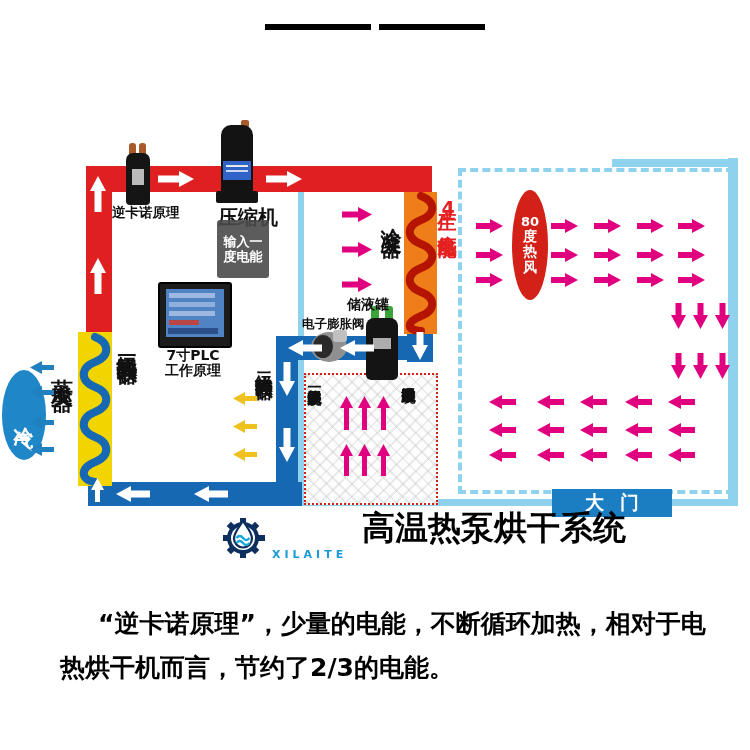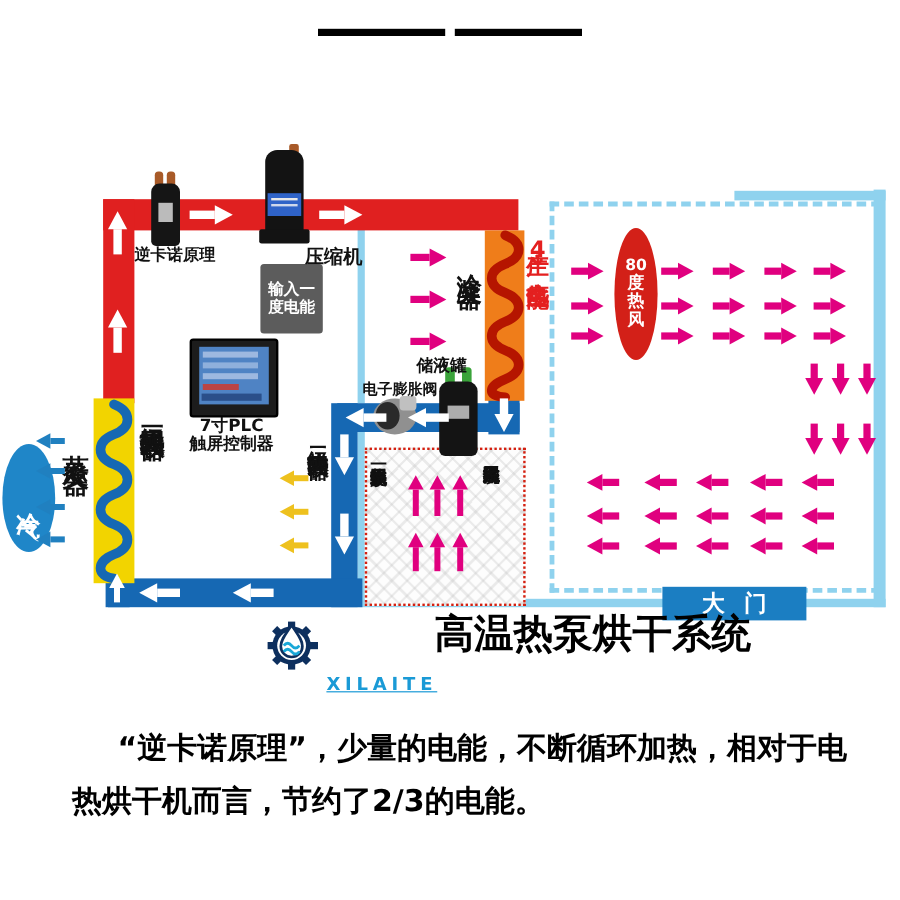--- a/index.html
+++ b/index.html
@@ -41,22 +41,22 @@
             font-weight:bold;font-size:19px;letter-spacing:16px;text-indent:16px;}
   #badge{position:absolute;left:217px;top:220px;width:52px;background:rgba(74,74,74,.9);
          color:#fff;font-weight:bold;font-size:13px;line-height:15px;text-align:center;
          padding:14px 0;border-radius:3px;}
   #plc-label{position:absolute;left:150px;top:348px;width:86px;text-align:center;
              font-weight:bold;font-size:14px;line-height:15px;}
   #desc{position:absolute;left:60px;top:602px;width:650px;font-weight:bold;
         font-size:25px;line-height:44px;color:#000;}
   #desc .ln1{text-indent:38px;}
   #brand-cn{position:absolute;left:269px;top:514px;font-size:30px;font-weight:bold;color:#000;}
-  #brand-en{position:absolute;left:272px;top:561px;font-size:15px;font-weight:bold;
-            color:#1a9ad6;letter-spacing:4px;text-decoration:underline;}
+  #brand-en{position:absolute;left:272px;top:548px;font-size:11px;font-weight:bold;
+            color:#1a9ad6;letter-spacing:4px;}
   #brand-product{position:absolute;left:362px;top:506px;font-size:33px;
                  font-family:"DejaVu Serif",serif;font-weight:600;color:#000;}
   .devpart{position:absolute;}
 </style>
 </head>
 <body>
 
 <div id="stage">
 
   <div id="title-row">
@@ -137,28 +137,28 @@
     <div class="hw">热</div>
     <div class="hw">风</div>
   </div>
   <div class="oval" id="cold-air-oval">
     <div class="vtext" style="position:static;color:#fff;font-size:20px;letter-spacing:4px;">冷气</div>
   </div>
 
   <div id="door-box">大门</div>
 
   <div class="lbl" style="left:112px;top:204px;font-size:13.5px;">逆卡诺原理</div>
-  <div class="lbl" style="left:218px;top:204px;font-size:16px;margin-left:36px;">压缩机</div>
+  <div class="lbl" style="left:218px;top:204px;font-size:20px;">压缩机</div>
   <div id="badge">
     <div>输入一</div>
     <div>度电能</div>
   </div>
   <div id="plc-label">
     <div>7寸PLC</div>
-    <div>触屏控制器</div>
+    <div>工作原理</div>
   </div>
   <div class="lbl" style="left:347px;top:296px;font-size:14px;">储液罐</div>
   <div class="lbl" style="left:302px;top:316px;font-size:12.5px;">电子膨胀阀</div>
 
   <div class="vtext" style="left:380px;top:211px;font-size:21px;letter-spacing:5px;">冷凝器</div>
   <div class="vtext" style="left:438px;top:195px;font-size:19px;color:#e42020;letter-spacing:1px;">产生4度电热能</div>
   <div class="vtext" style="left:116px;top:337px;font-size:21px;letter-spacing:2px;">三级热回收器</div>
   <div class="vtext" style="left:51px;top:361px;font-size:22px;letter-spacing:7px;">蒸发器</div>
   <div class="vtext" style="left:255px;top:359px;font-size:18px;letter-spacing:2px;">二级热回收器</div>
   <div class="vtext" style="left:308px;top:379px;font-size:14px;">一级废热回收系统</div>

